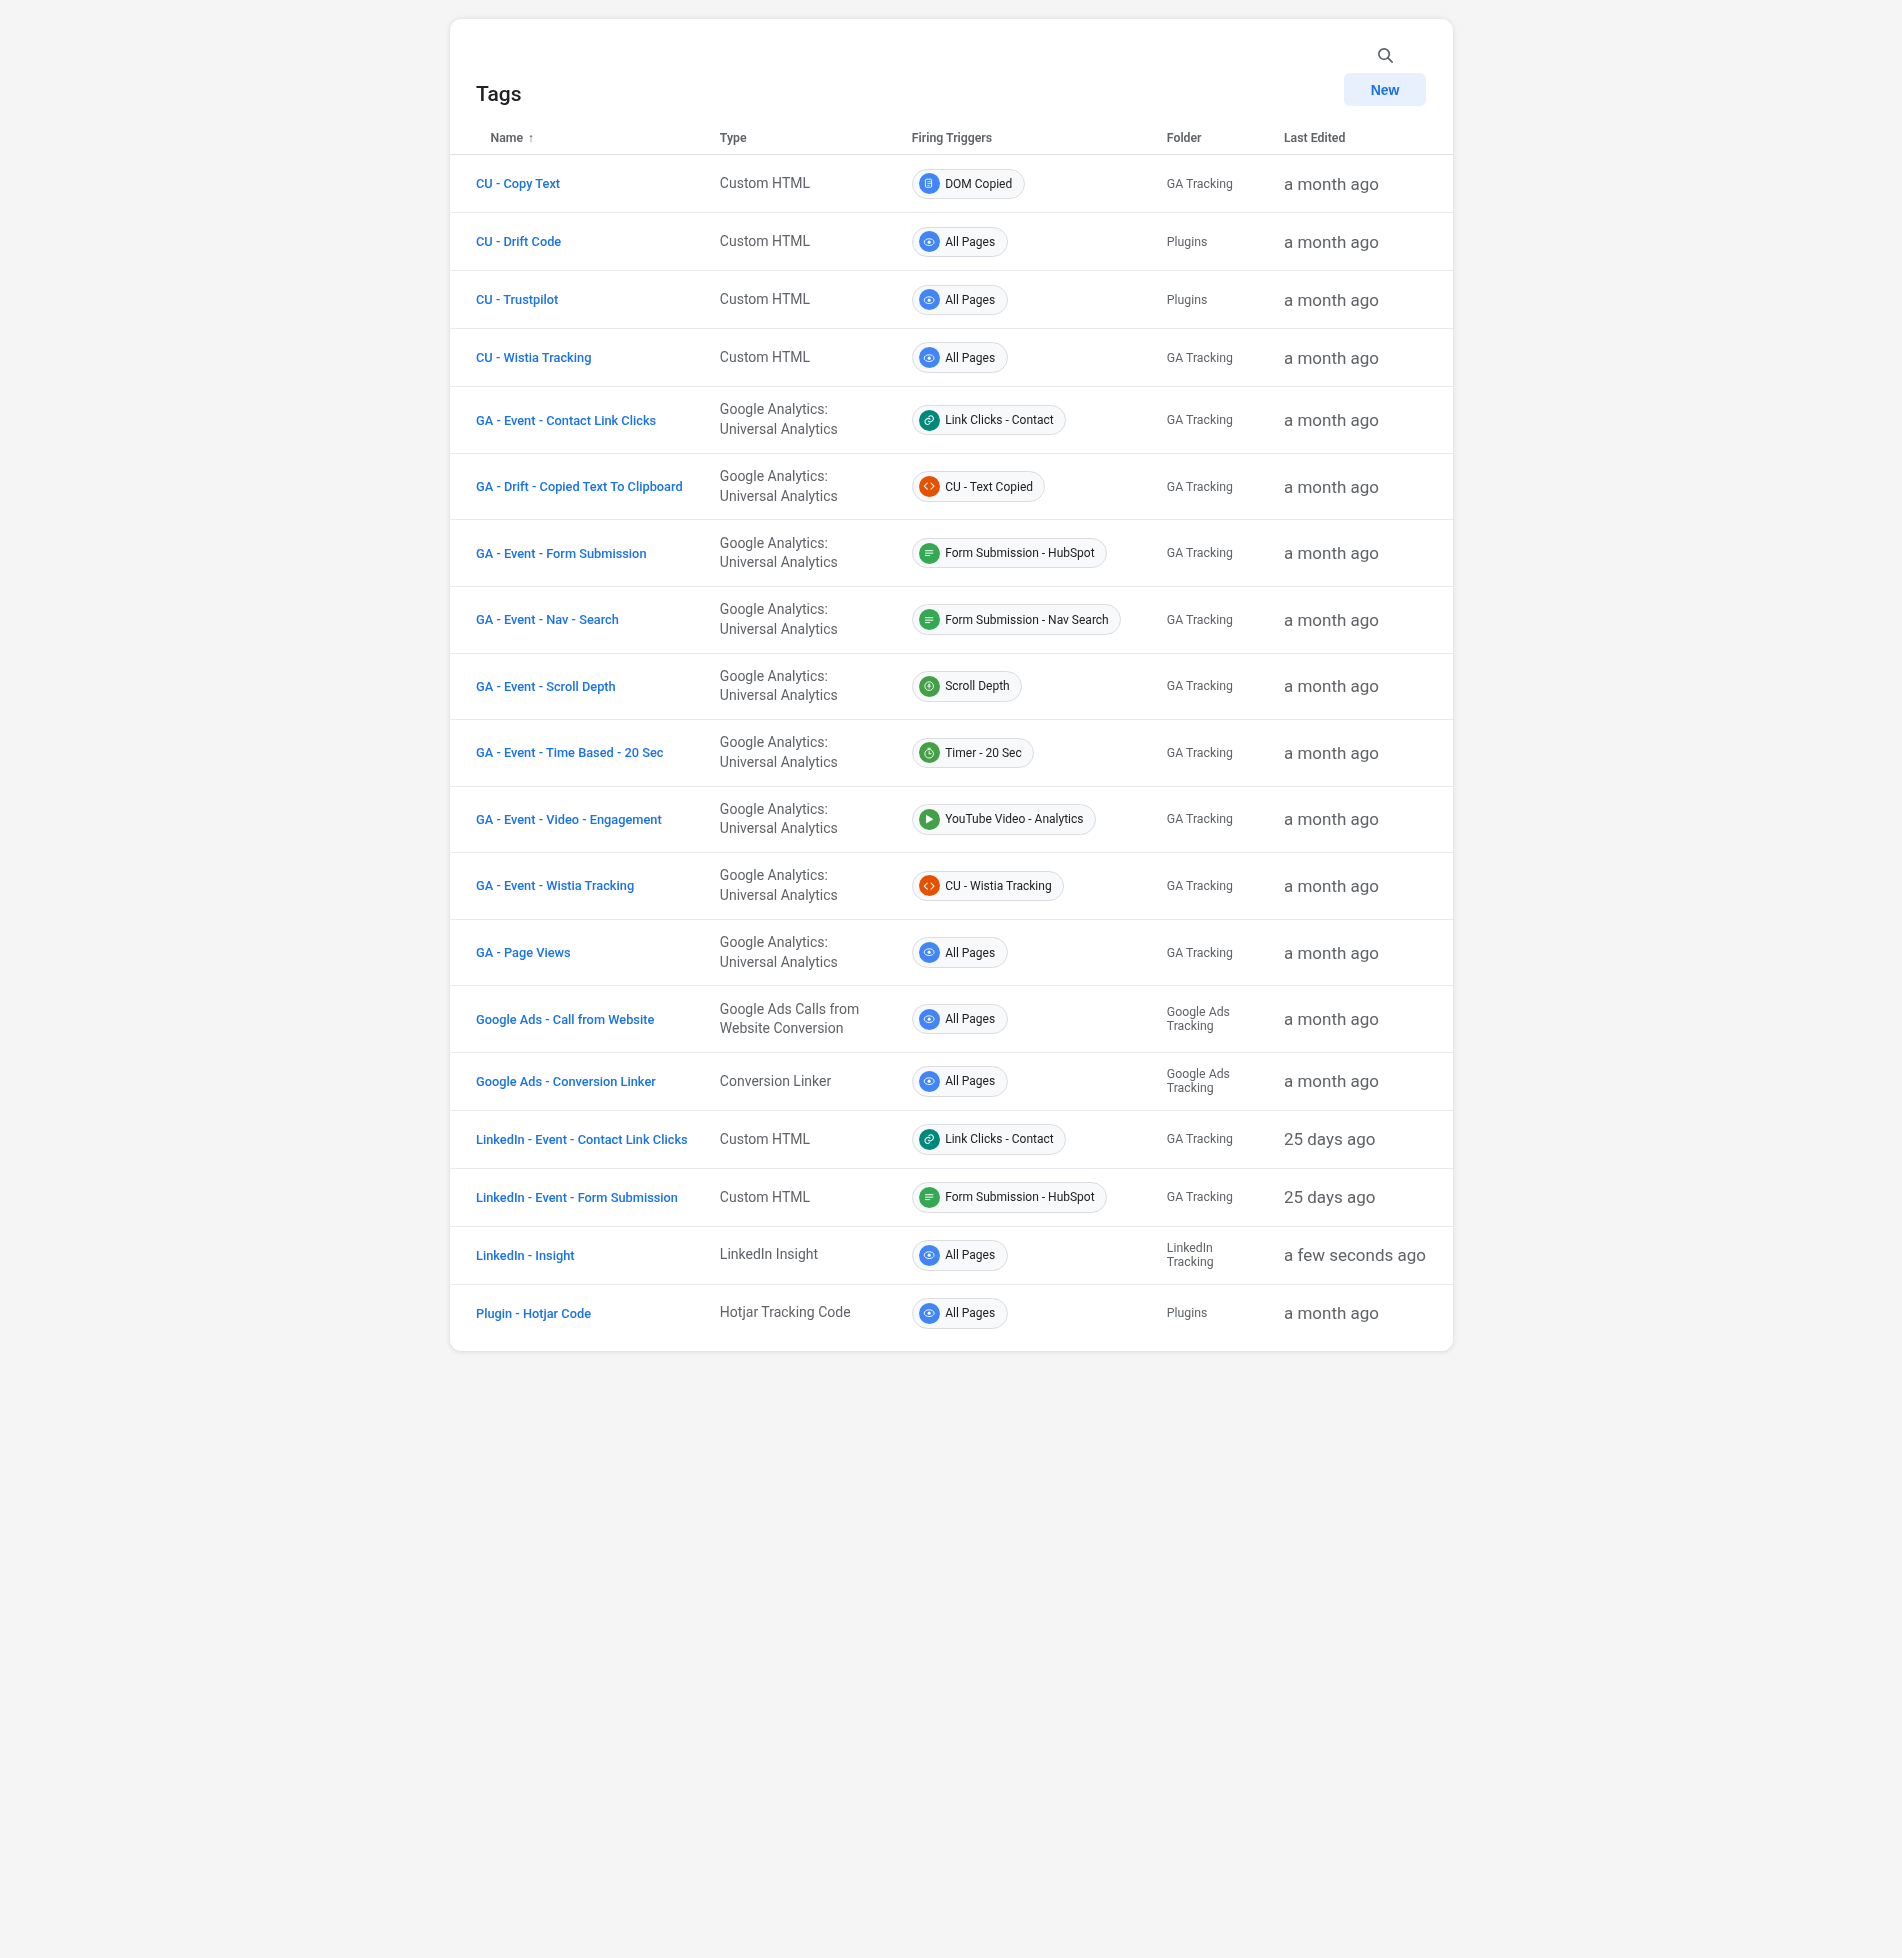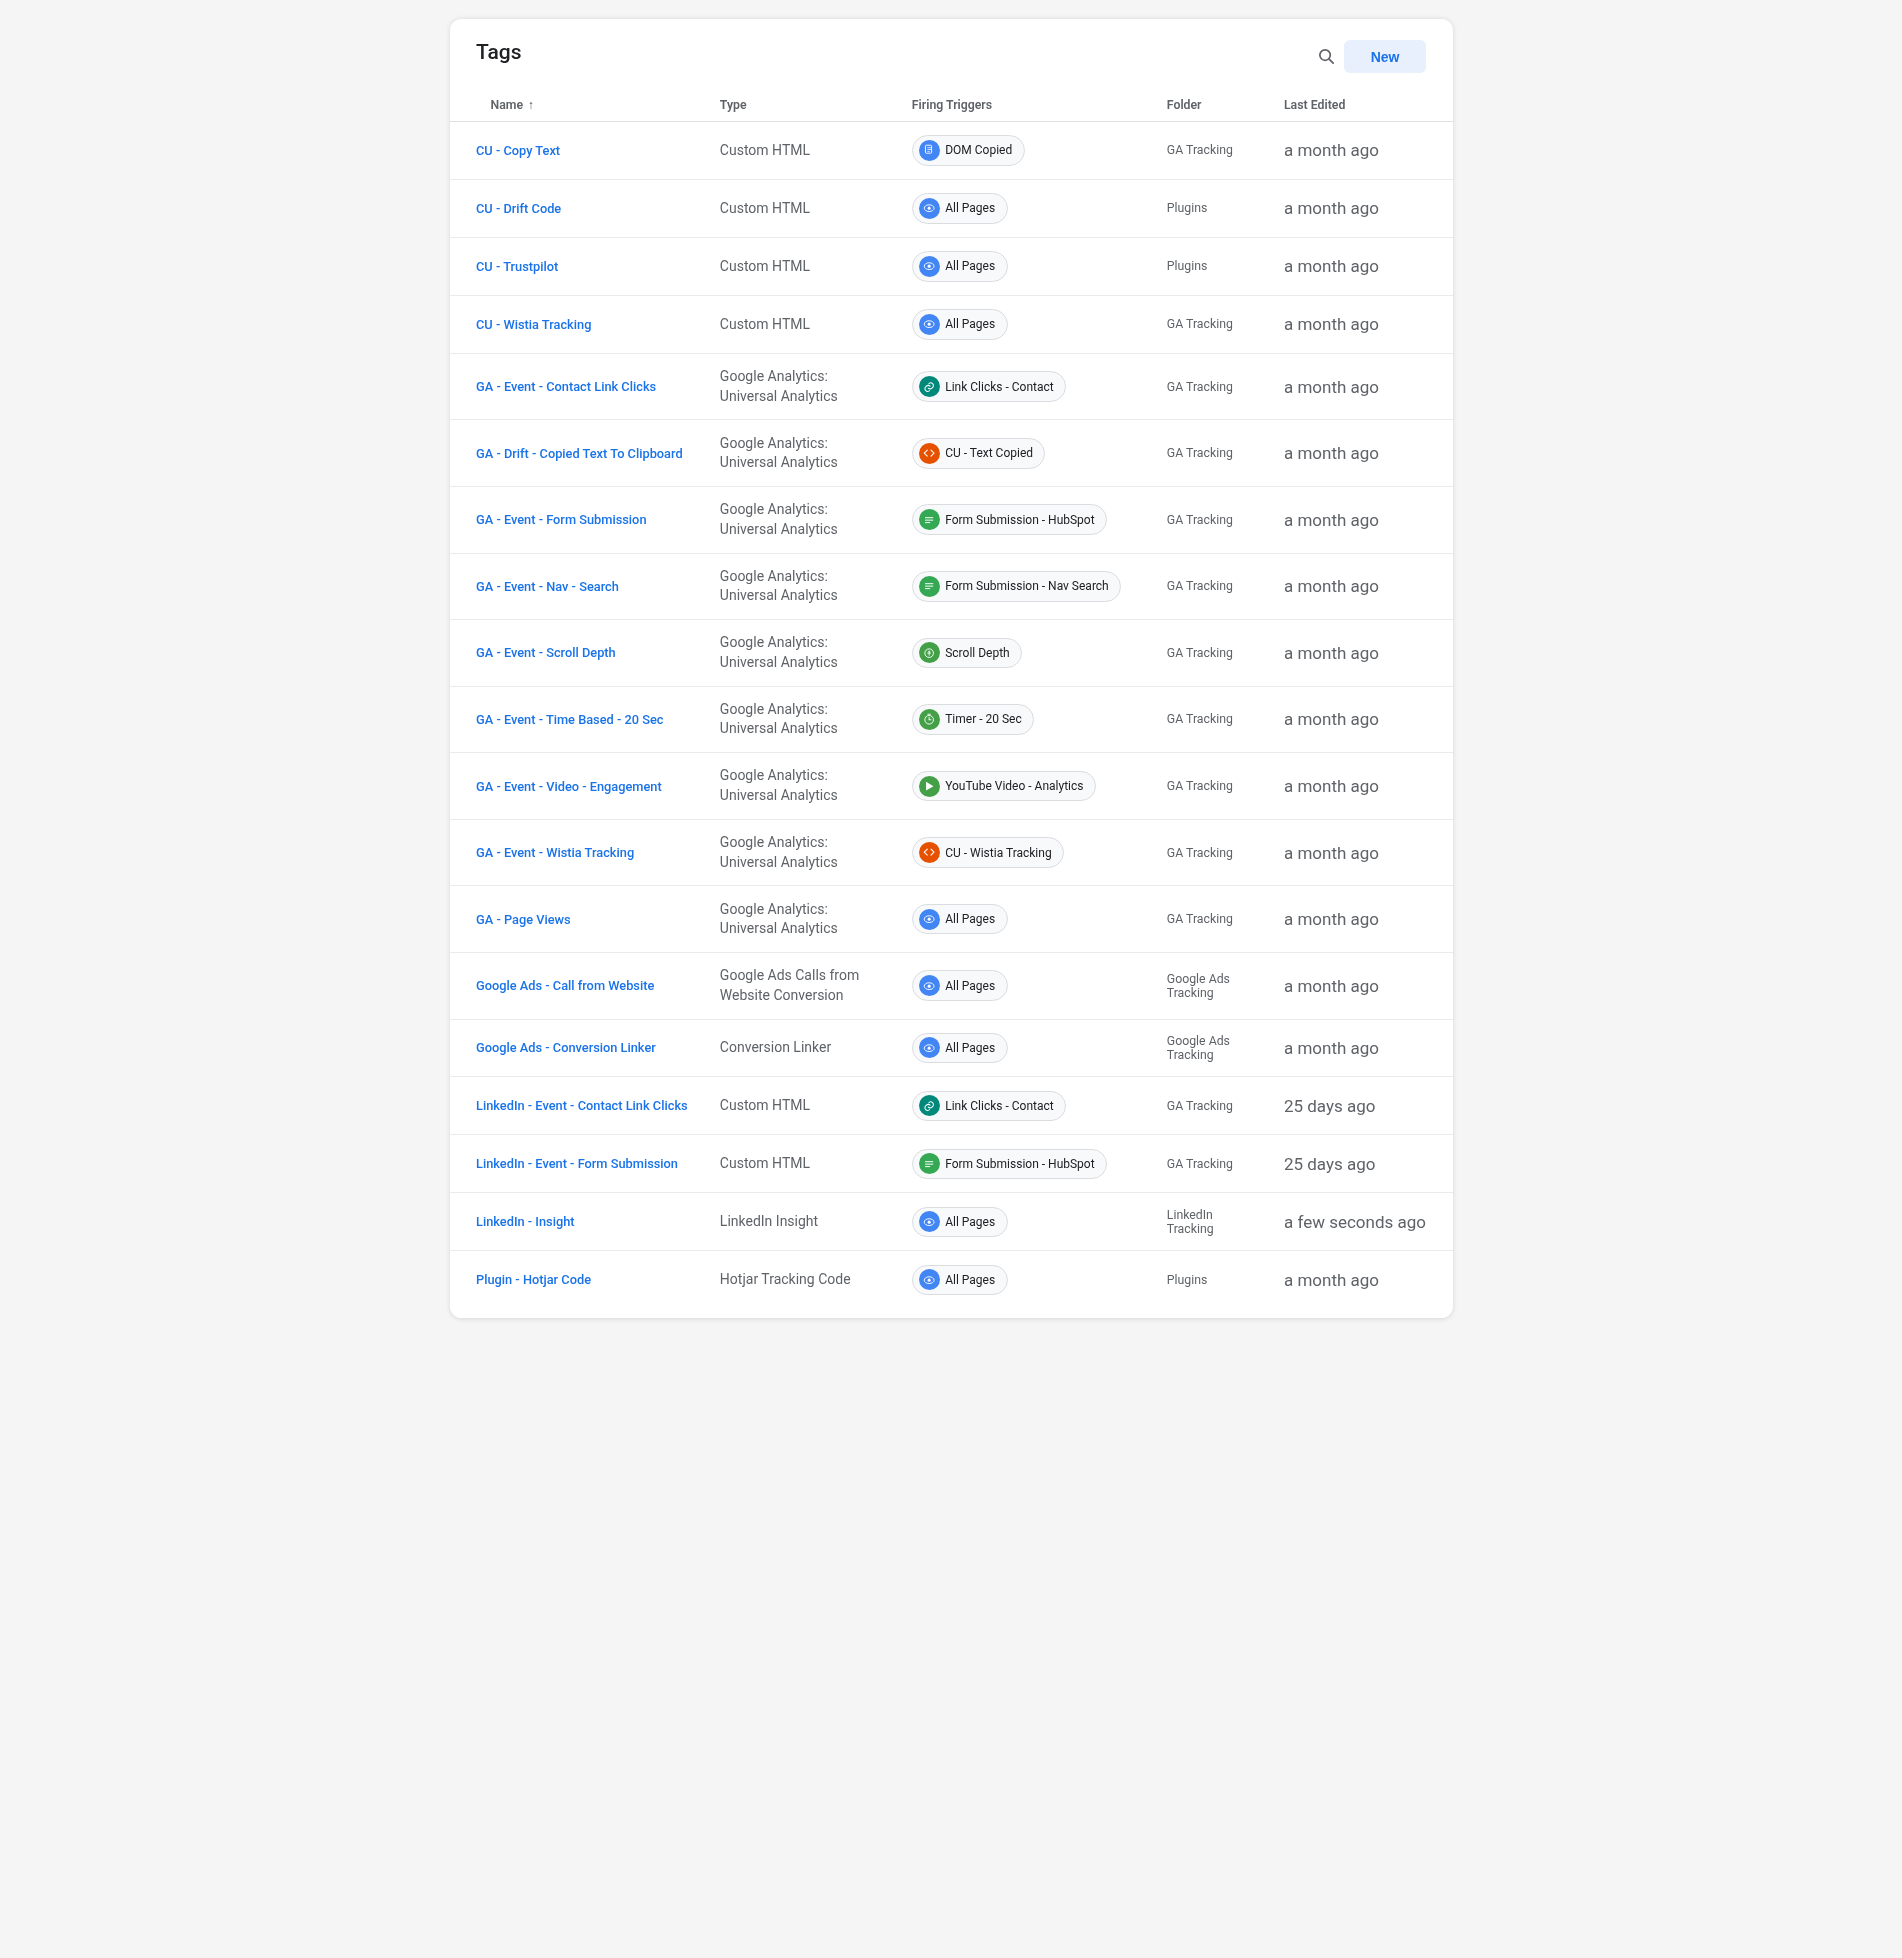--- a/index.html
+++ b/index.html
@@ -15,34 +15,35 @@
     .container {
       background: #fff;
       border-radius: 11.4px;
       box-shadow: 0 0.9px 5.7px rgba(0,0,0,0.12);
       width: 1003px;
       padding: 0;
       overflow: hidden;
     }
     .header {
       display: flex;
-      align-items: flex-start;
+      align-items: flex-end;
       justify-content: space-between;
       padding: 21px 26.5px 15px 26.5px;
       border-bottom: none;
     }
     .header-title {
       font-size: 21px;
       font-weight: 500;
       color: #202124;
     }
     .header-actions {
       display: flex;
       align-items: center;
       gap: 3px;
+      flex-direction: column;
     }
     .search-icon-btn {
       background: none;
       border: none;
       cursor: pointer;
       padding: 5.7px;
       border-radius: 50%;
       display: flex;
       align-items: center;
       justify-content: center;

